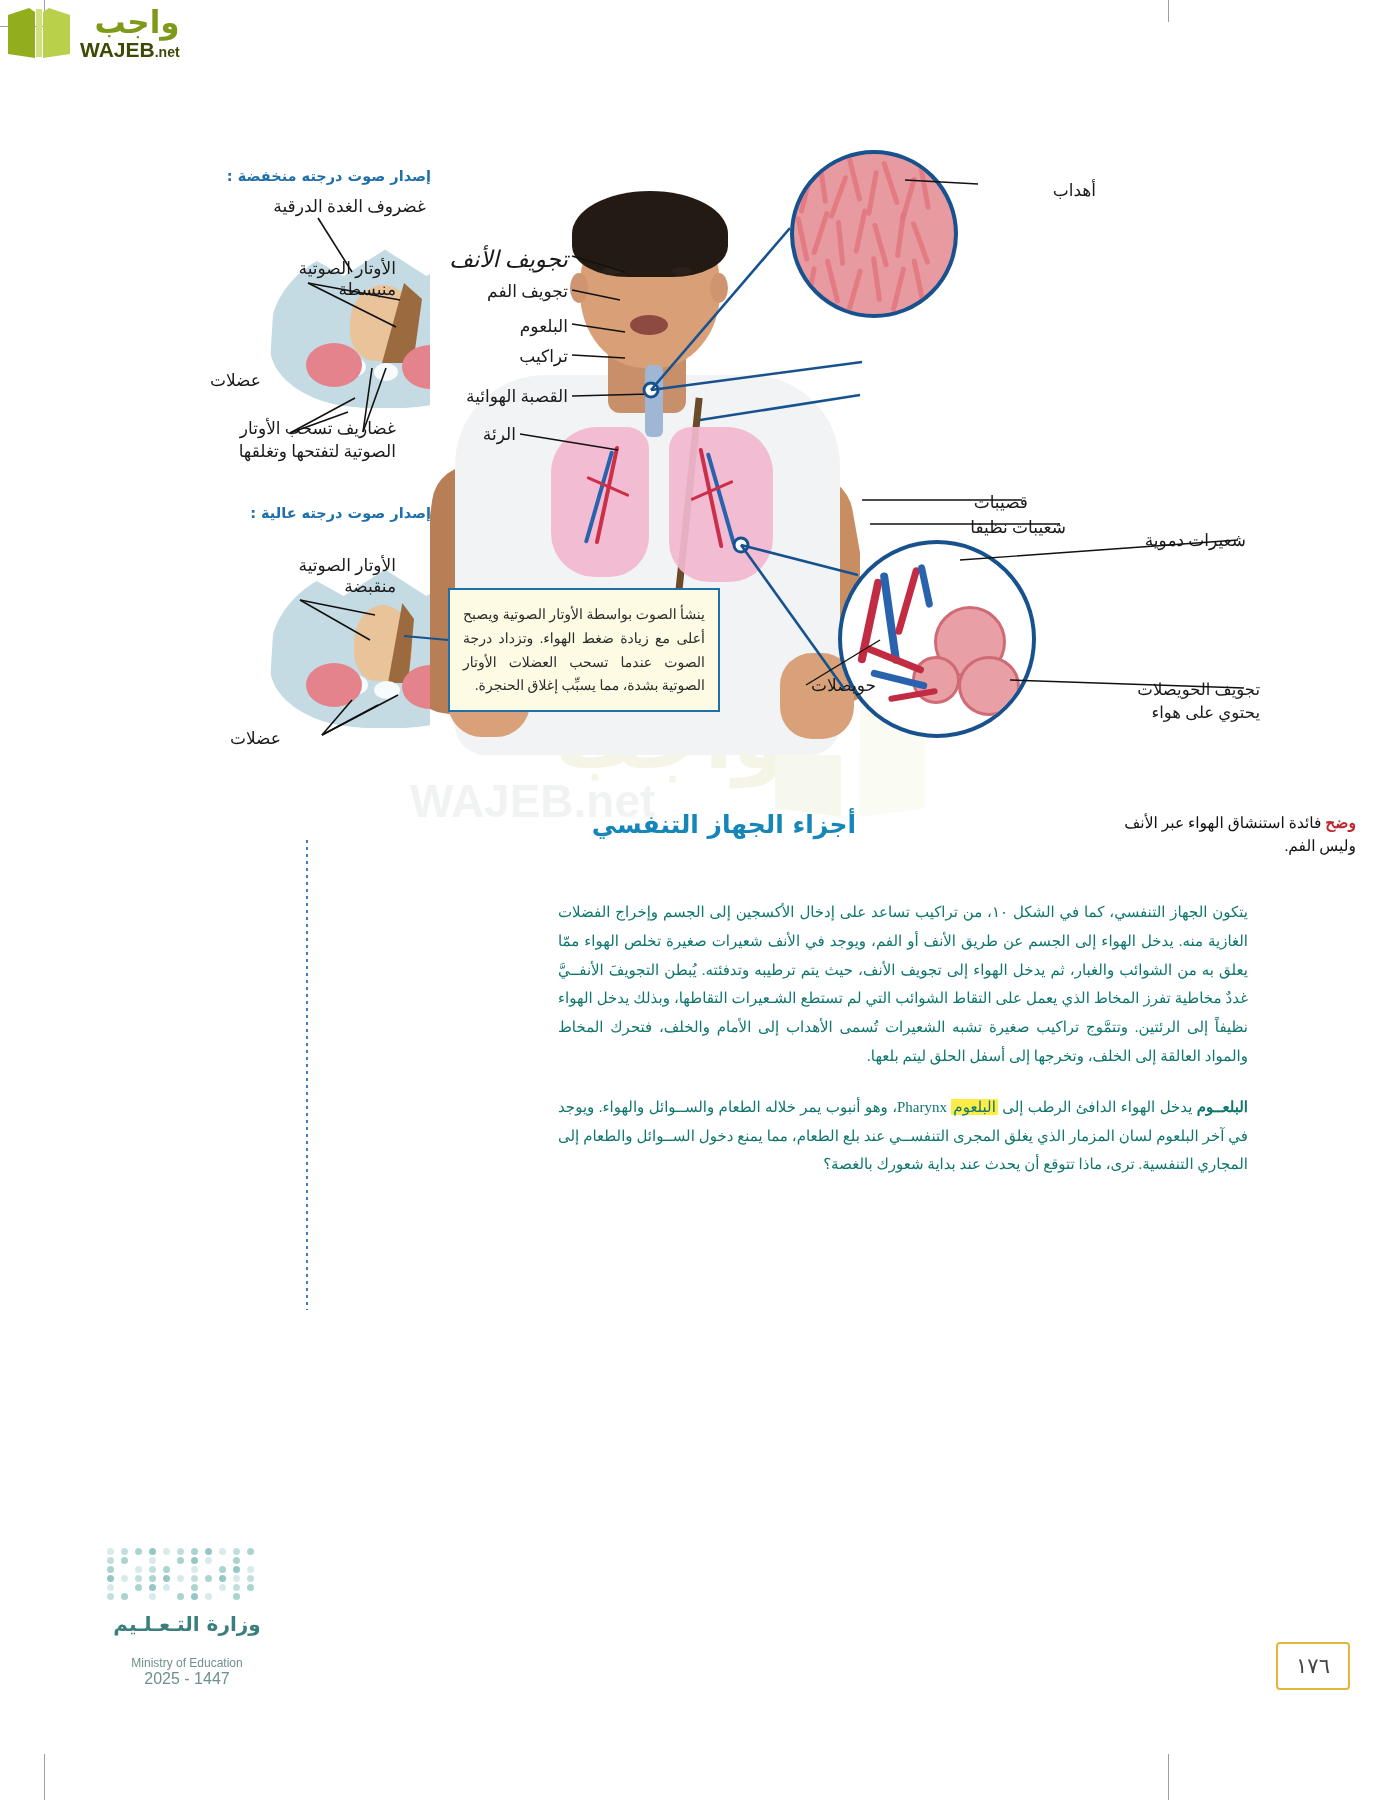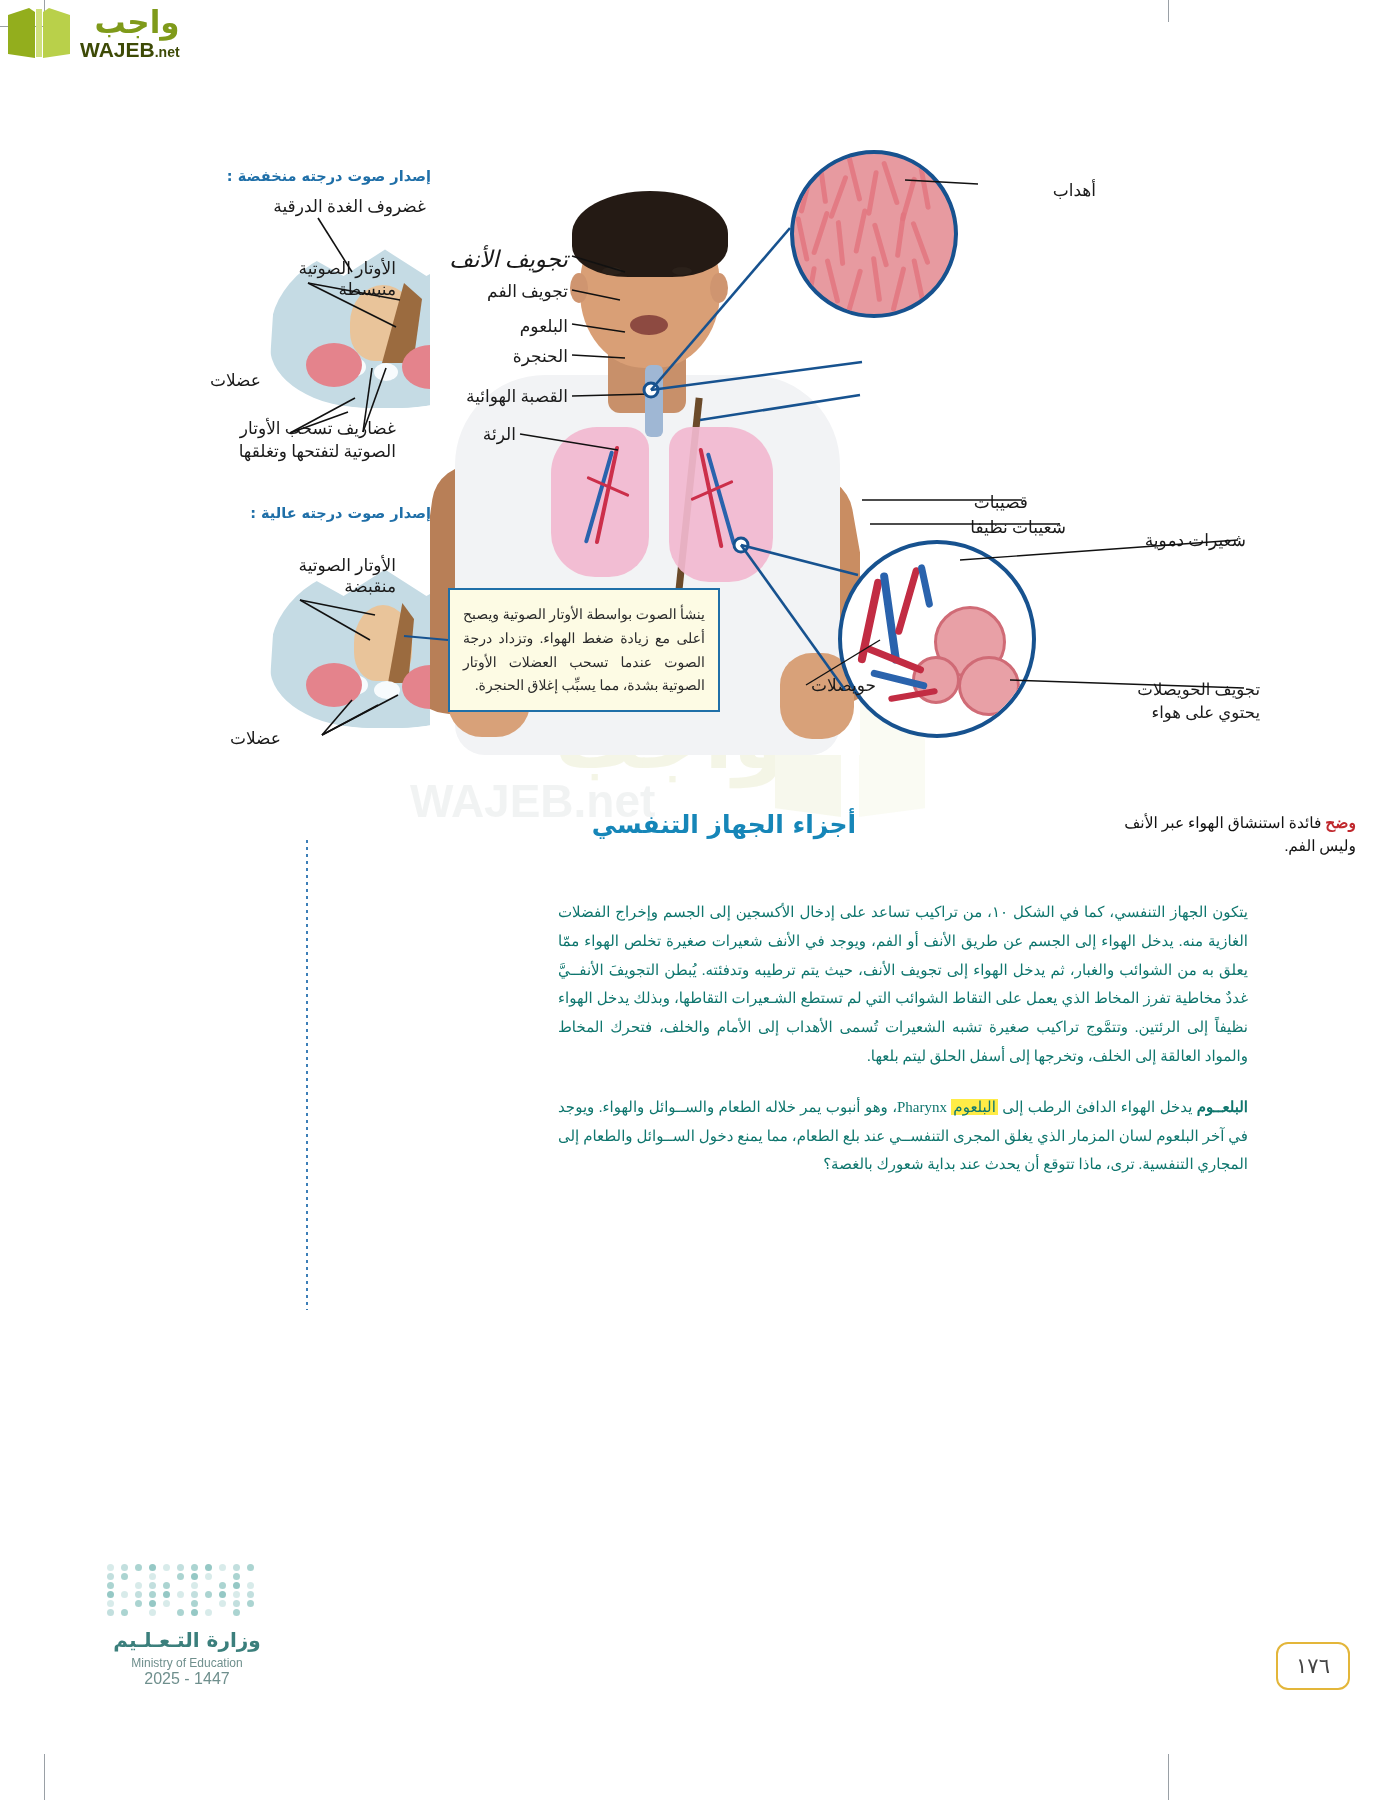--- a/index.html
+++ b/index.html
@@ -124,25 +124,25 @@
 
   
   .vsep{position:absolute;left:306px;top:840px;width:2px;height:470px;
         background-image:repeating-linear-gradient(to bottom,#3d7fb8 0 3px,transparent 3px 7px);}
 
   
   .moe{position:absolute;left:72px;bottom:112px;width:230px;text-align:center;direction:rtl;}
   .moe .dots{width:160px;height:56px;margin:0 auto 8px auto;position:relative;}
   .moe .dots i{position:absolute;width:7px;height:7px;border-radius:50%;background:#8fc5c2;}
   .moe .ar{font-family:"DejaVu Sans",sans-serif;font-weight:bold;font-size:20px;color:#3b7f7c;letter-spacing:1px;}
-  .moe .en{font-family:"Liberation Sans",sans-serif;font-size:12px;color:#6f8f8d;margin-top:4px;direction:ltr;}
+  .moe .en{font-family:"Liberation Sans",sans-serif;font-size:12px;color:#6f8f8d;margin-top:20px;direction:ltr;}
   .moe .yr{font-family:"Liberation Sans",sans-serif;font-size:16px;color:#6f8f8d;direction:ltr;}
 
   .pagenum{position:absolute;right:46px;bottom:110px;width:70px;height:44px;border:2px solid #e3b63a;
-      border-radius:12px;display:flex;align-items:center;justify-content:center;
+      border-radius:4px;display:flex;align-items:center;justify-content:center;
       font-family:"DejaVu Sans",sans-serif;font-size:21px;color:#444;background:#fff;}
 </style>
 </head>
 <body>
 
 <div class="page">
 
   <div class="crop-v" style="left:44px;top:0;height:26px;"></div>
   <div class="crop-h" style="left:0;top:26px;width:44px;"></div>
   <div class="crop-v" style="left:1168px;top:0;height:22px;"></div>
@@ -230,21 +230,21 @@
     <div class="vessel blue" style="left:52px;top:84px;width:4px;height:96px;transform:rotate(16deg);"></div>
     <div class="vessel" style="right:62px;top:82px;width:4px;height:102px;transform:rotate(-12deg);"></div>
     <div class="vessel blue" style="right:52px;top:86px;width:4px;height:96px;transform:rotate(-16deg);"></div>
     <div class="vessel" style="left:40px;top:120px;width:46px;height:3px;transform:rotate(24deg);"></div>
     <div class="vessel" style="right:40px;top:124px;width:46px;height:3px;transform:rotate(-24deg);"></div>
   </div>
 
   <div class="lbl" style="right:828px;top:246px;font-size:23px;font-style:italic;">تجويف الأنف</div>
   <div class="lbl" style="right:828px;top:281px;font-size:17px;">تجويف الفم</div>
   <div class="lbl" style="right:828px;top:316px;font-size:17px;">البلعوم</div>
-  <div class="lbl" style="right:828px;top:346px;font-size:17px;">الحنجرة</div>
+  <div class="lbl" style="right:828px;top:346px;font-size:17px;">تراكيب</div>
   <div class="lbl" style="right:828px;top:386px;font-size:17px;">القصبة الهوائية</div>
   <div class="lbl" style="right:880px;top:424px;font-size:17px;">الرئة</div>
 
   <div class="cilia-circle">
     <div class="fib" style="left:10px;top:14px;transform:rotate(14deg);"></div>
     <div class="fib" style="left:26px;top:4px;transform:rotate(-8deg);"></div>
     <div class="fib" style="left:42px;top:20px;transform:rotate(20deg);"></div>
     <div class="fib" style="left:58px;top:2px;transform:rotate(-14deg);"></div>
     <div class="fib" style="left:76px;top:16px;transform:rotate(10deg);"></div>
     <div class="fib" style="left:94px;top:6px;transform:rotate(-18deg);"></div>

